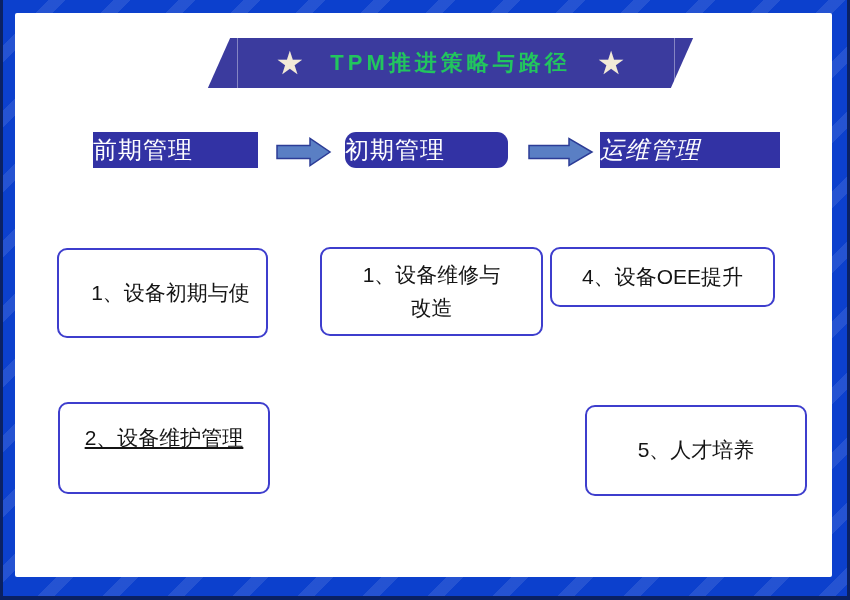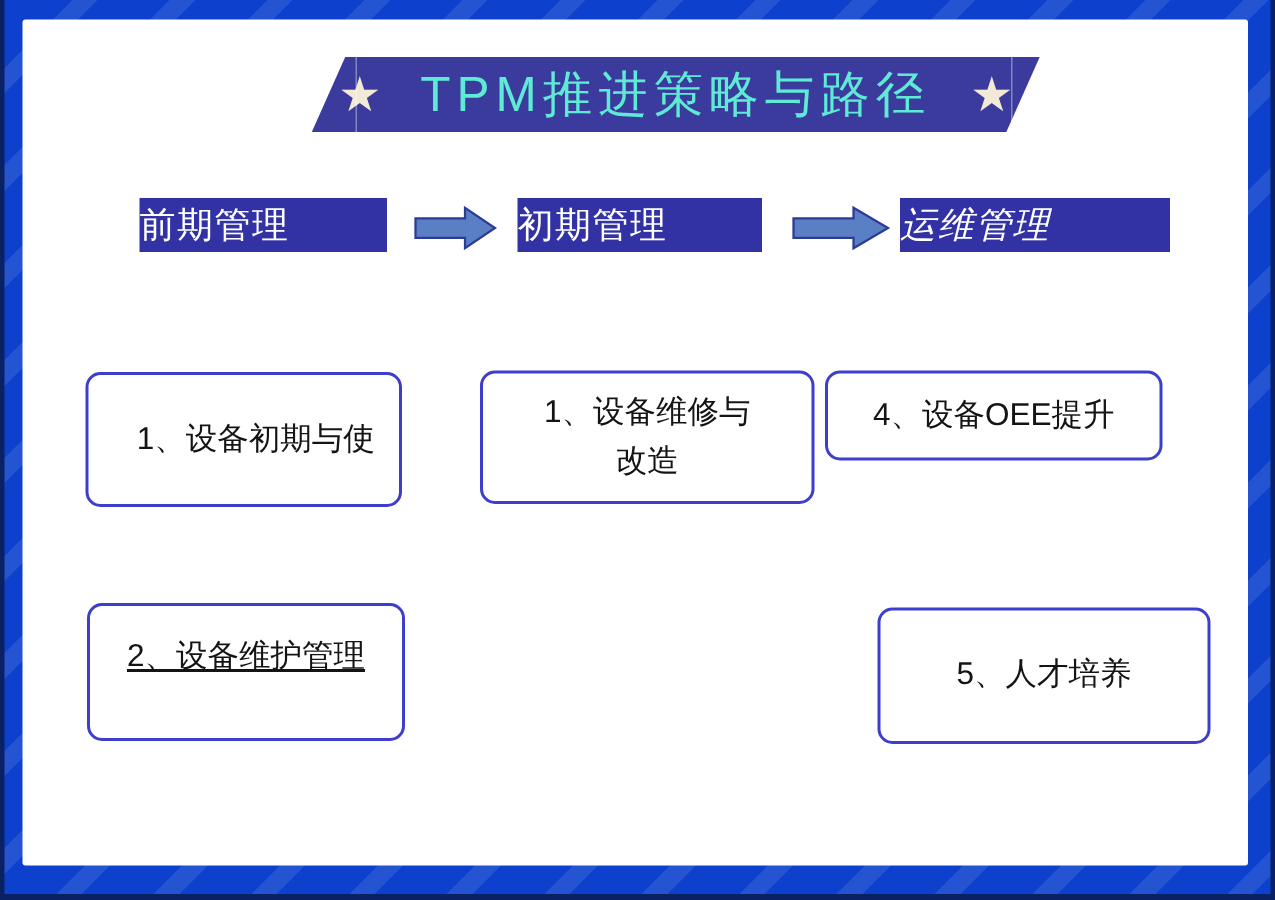--- a/index.html
+++ b/index.html
@@ -56,42 +56,42 @@
     z-index: 4;
   }
   .seam-left  { left: 237px; }
   .seam-right { left: 674px; }
   .banner-star {
     color: #f2ead7;
     font-size: 32px;
     line-height: 1;
   }
   .banner-title {
-    color: #5eead4;
-    font-size: 33px;
-    font-weight: normal;
+    color: #22c55e;
+    font-size: 22px;
+    font-weight: bold;
     letter-spacing: 4px;
     white-space: nowrap;
   }
 
   
   .stage {
     position: absolute;
     top: 132px; height: 36px;
     background: #3232a4;
     color: #ffffff;
     font-size: 24px;
     letter-spacing: 1px;
     display: flex;
     align-items: center;
     justify-content: flex-start;
     z-index: 2;
   }
   #stage-1 { left: 93px;  width: 165px; }
-  #stage-2 { left: 345px; width: 163px; }
+  #stage-2 { left: 345px; width: 163px; border-radius: 11px; }
   #stage-3 { left: 600px; width: 180px; font-style: italic; }
 
   .flow-arrow { position: absolute; top: 137px; z-index: 2; }
   #arrow-1 { left: 276px; }
   #arrow-2 { left: 528px; }
 
   
   .tbox {
     position: absolute;
     background: #ffffff;

